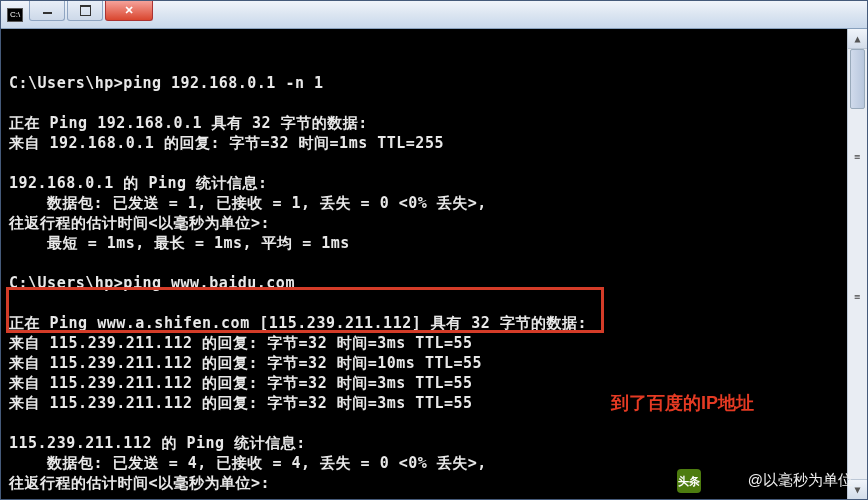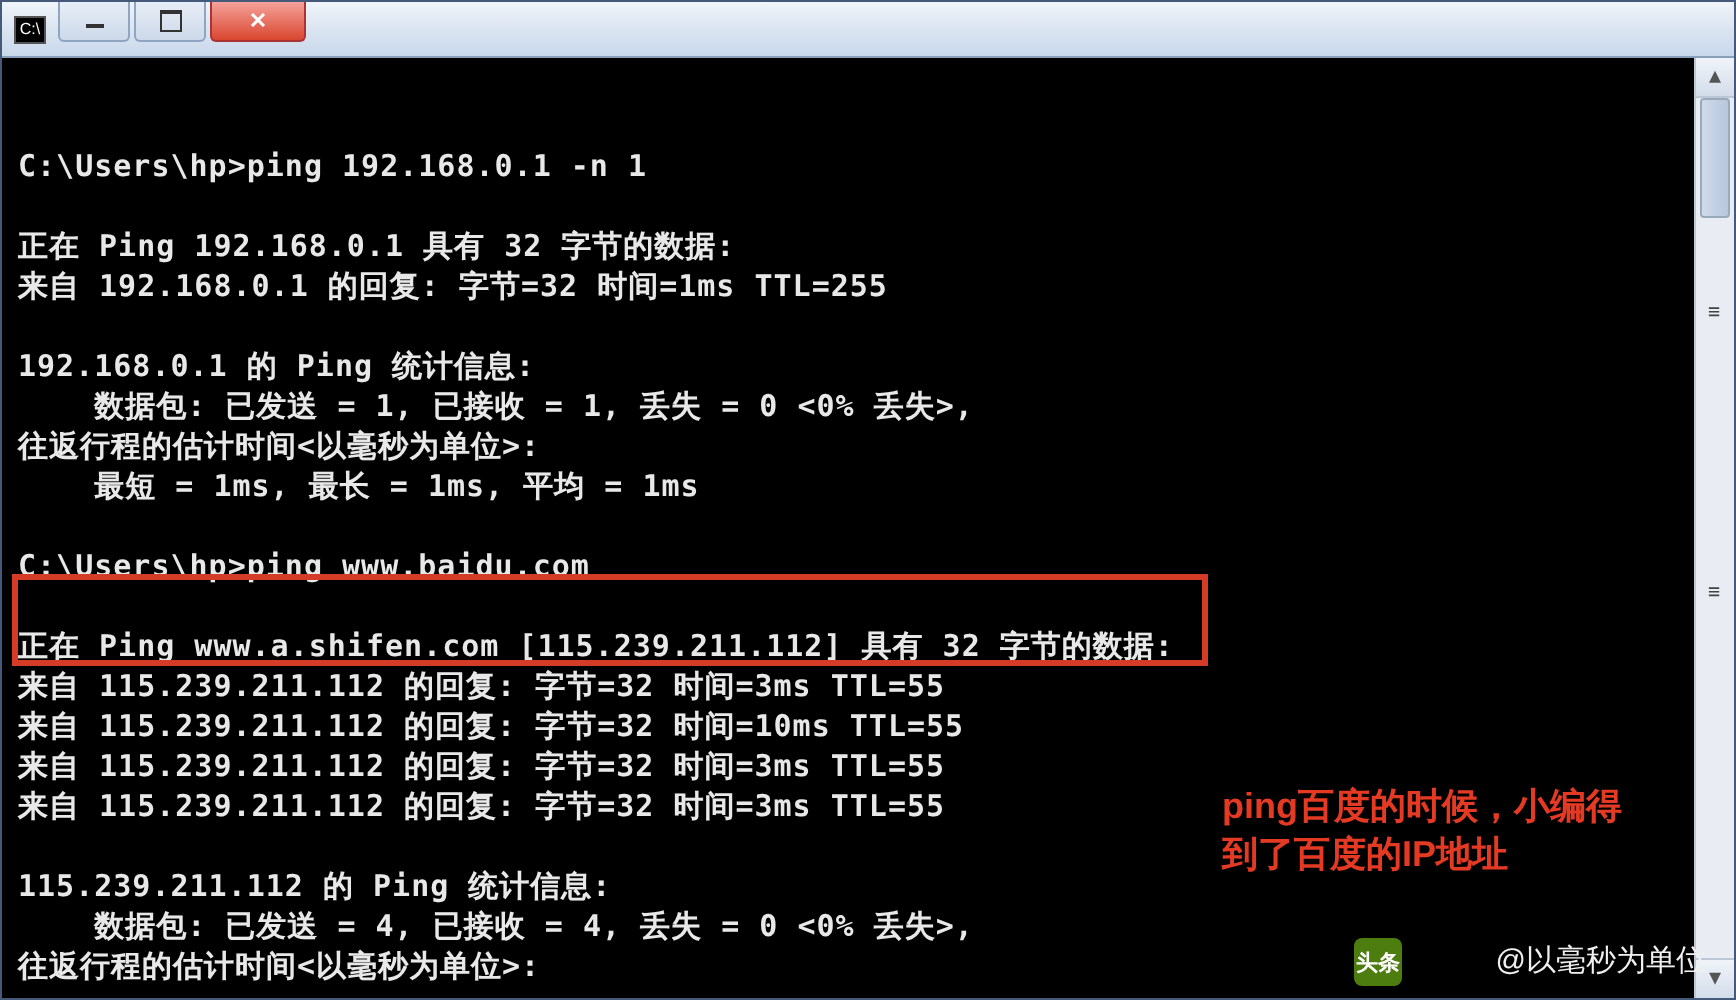--- a/index.html
+++ b/index.html
@@ -162,20 +162,19 @@
     <div class="arrow up">▲</div>
     <div class="thumb"></div>
     <div class="tick" style="top:120px">≡</div>
     <div class="tick" style="top:260px">≡</div>
     <div class="arrow dn">▼</div>
   </div>
 
   <div class="redbox" id="redbox" style="top: 286px; left: 5px; width: 598px; height: 46px;"></div>
 
   <div class="annot" id="annot" style="top: 390px; left: 610px;">
-    <div>ping百度的时候，小编得</div>
     <div>到了百度的IP地址</div>
   </div>
 
   <div class="wm-logo">头条</div>
   <div class="wm-text">@以毫秒为单位</div>
 
 </div>
 
 </body></html>

